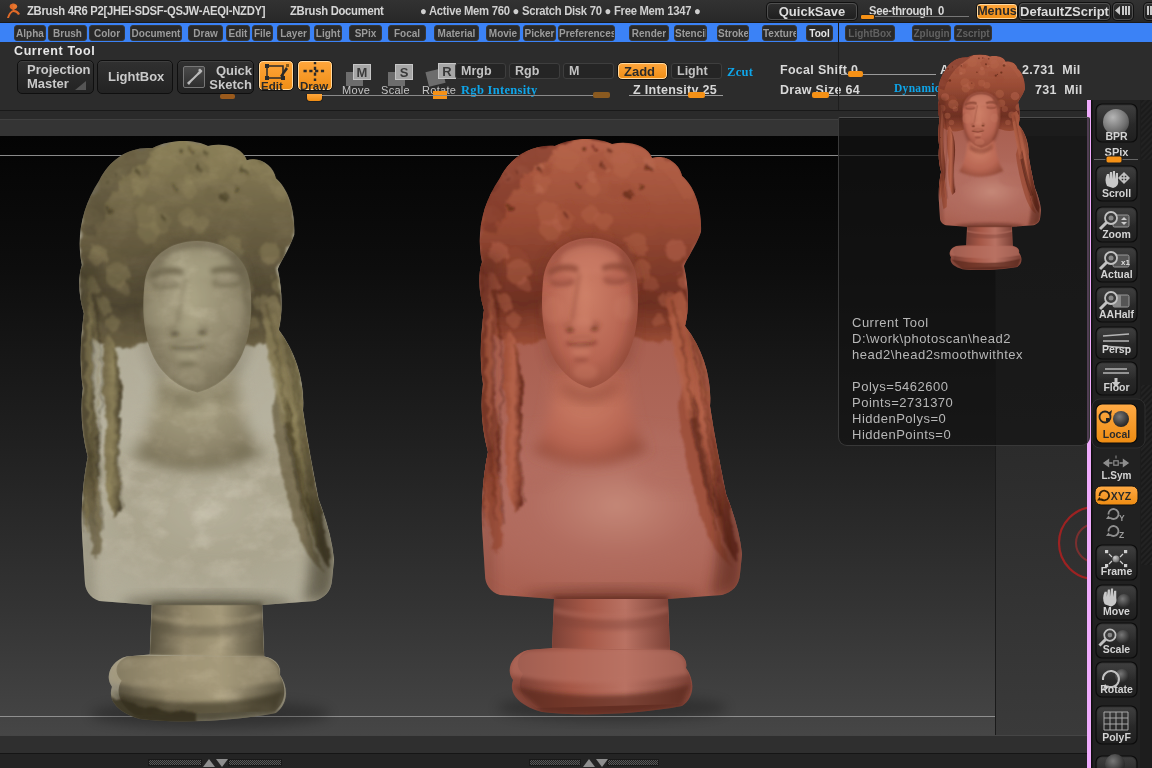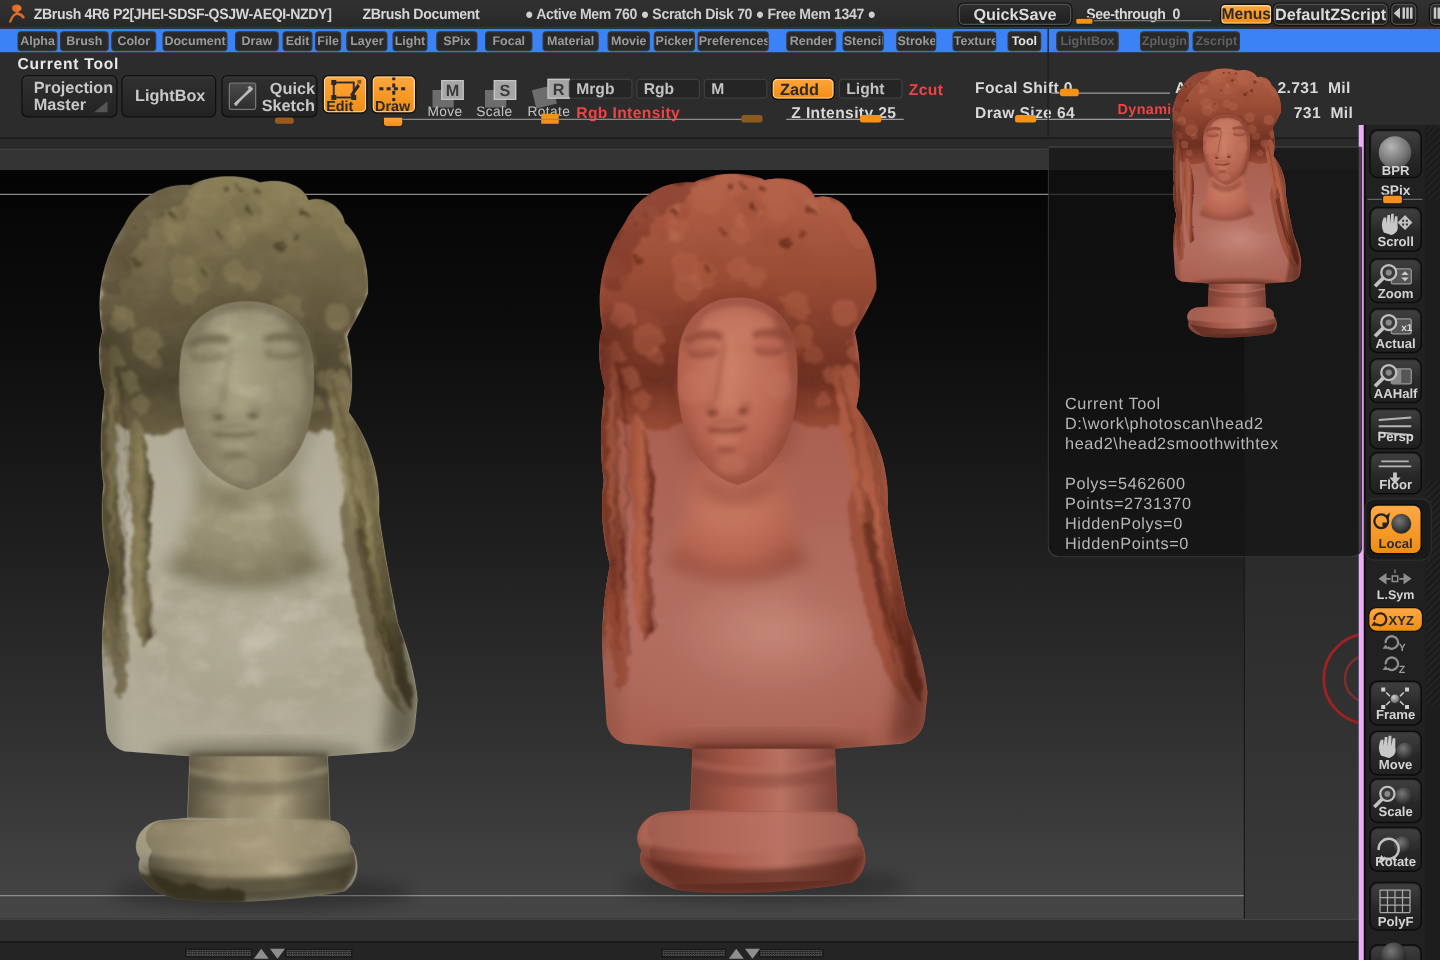--- a/index.html
+++ b/index.html
@@ -23,21 +23,21 @@
 #curtool{position:absolute;left:14px;top:2px;color:#e8e8e8;font-size:12.5px;font-weight:bold;letter-spacing:0.6px;}
 .bigbtn{position:absolute;top:18px;height:34px;background:linear-gradient(#303030,#232323);
  border:1px solid #0f0f0f;box-shadow:inset 0 1px 0 #3f3f3f;border-radius:5px;
  color:#c9c9c9;font-size:13px;font-weight:bold;}
 .obtn{position:absolute;background:linear-gradient(#ffa63c,#ef8d14);border:1px solid #111;
  box-shadow:inset 0 0 0 1px #ffd9a0;border-radius:5px;color:#2a2a2a;font-weight:bold;}
 .sqbtn{position:absolute;top:18px;width:37px;height:37px;border-radius:5px;}
 .fld{position:absolute;height:16px;background:#252525;border:1px solid #3e3e3e;
  border-radius:3px;color:#c2c2c2;font-size:12.5px;font-weight:bold;padding-left:5px;}
 .lbl{position:absolute;color:#d8d8d8;font-size:12.5px;font-weight:bold;white-space:pre;letter-spacing:0.3px;}
-.dim{color:#ef4444;}
+.dim{color:#0ea5e9;font-family:Liberation Serif, serif;}
 .track{position:absolute;height:1px;background:#9a9a9a;}
 .handle{position:absolute;height:6px;border-radius:2px;background:#f59116;}
 
 #docstrip1{position:absolute;left:0;top:110px;width:1087px;height:9px;background:#2a2a2a;border-top:1px solid #191919;}
 #docstrip2{position:absolute;left:0;top:119px;width:1087px;height:17px;background:#343434;border-top:1px solid #404040;}
 #canvas{position:absolute;left:0;top:136px;width:1087px;height:599px;
  background:linear-gradient(#040404 0%,#0d0d0d 22%,#1f1f1f 50%,#333333 78%,#464646 100%);}
 #cline1{position:absolute;left:0;top:155px;width:1087px;height:1px;background:#8a8a8a;}
 #cline2{position:absolute;left:0;top:716px;width:1087px;height:1px;background:#8f8f8f;}
 #rcol{position:absolute;left:995px;top:136px;width:92px;height:599px;

